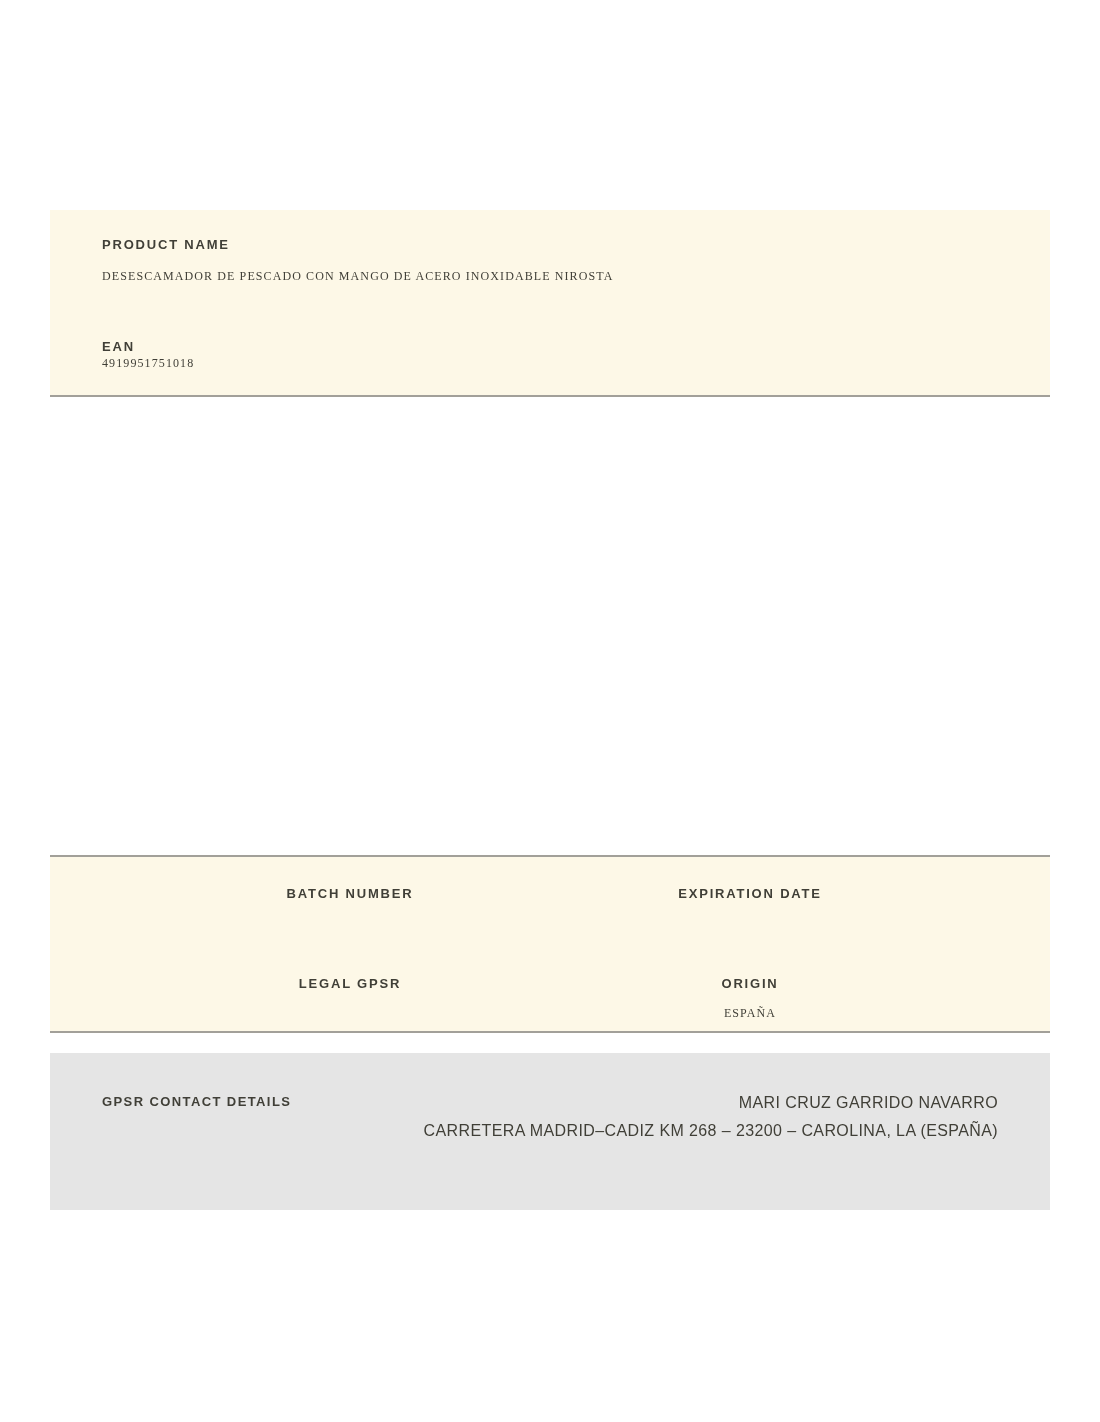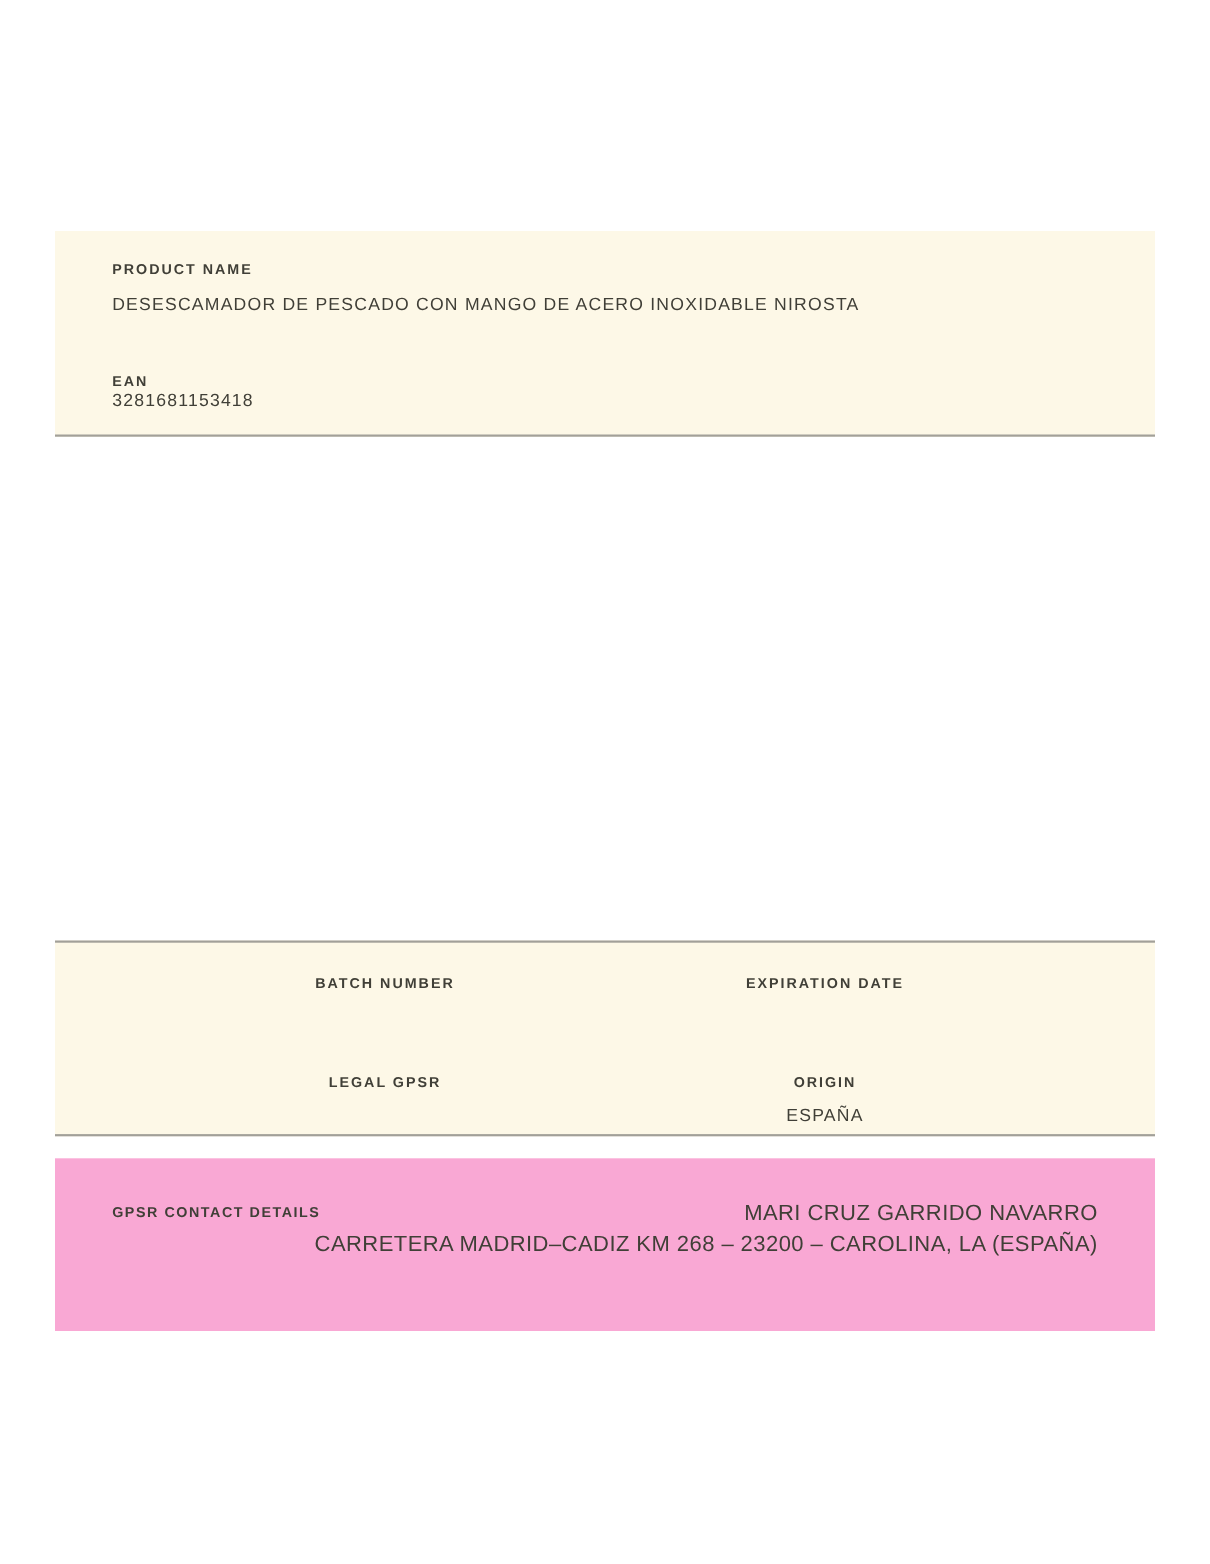--- a/index.html
+++ b/index.html
@@ -29,34 +29,35 @@
     }
     #trace-card {
       top: 855px;
       height: 178px;
       border-top: 2px solid #a2a099;
       border-bottom: 2px solid #a2a099;
     }
     #gpsr-card {
       top: 1053px;
       height: 157px;
-      background: #f9a8d4;
+      background: #e5e5e5;
     }
     .lbl {
       position: absolute;
       font-size: 13px;
       font-weight: bold;
       letter-spacing: 1.8px;
       white-space: nowrap;
     }
     .val {
       position: absolute;
-      font-size: 16px;
+      font-size: 12px;
       letter-spacing: 1.1px;
       white-space: nowrap;
+      font-family: Liberation Serif, serif;
     }
     .val-narrow {
       letter-spacing: 0.35px;
     }
     
     .pn-label  { left: 52px; top: 27px; }
     .pn-value  { left: 52px; top: 59px; }
     .ean-label { left: 52px; top: 129px; }
     .ean-value { left: 52px; top: 146px; }
     
@@ -69,34 +70,34 @@
     
     .gpsr-label {
       left: 52px; top: 41px;
       letter-spacing: 1.4px;
     }
     .contact-block {
       position: absolute;
       right: 52px;
       top: 36px;
       text-align: right;
-      font-size: 20px;
+      font-size: 16px;
       line-height: 28px;
       letter-spacing: 0.4px;
       white-space: nowrap;
     }
   </style>
 </head>
 <body>
 
 <section class="card" id="product-card">
   <div class="lbl pn-label">PRODUCT NAME</div>
   <div class="val pn-value">DESESCAMADOR DE PESCADO CON MANGO DE ACERO INOXIDABLE NIROSTA</div>
   <div class="lbl ean-label">EAN</div>
-  <div class="val ean-value">3281681153418</div>
+  <div class="val ean-value">4919951751018</div>
 </section>
 
 <section class="card" id="trace-card">
   <div class="lbl col-left row-top">BATCH NUMBER</div>
   <div class="lbl col-right row-top">EXPIRATION DATE</div>
 
   <div class="lbl col-left row-label2">LEGAL GPSR</div>
 
   <div class="lbl col-right row-label2">ORIGIN</div>
   <div class="val col-right row-value2b">ESPAÑA</div>

